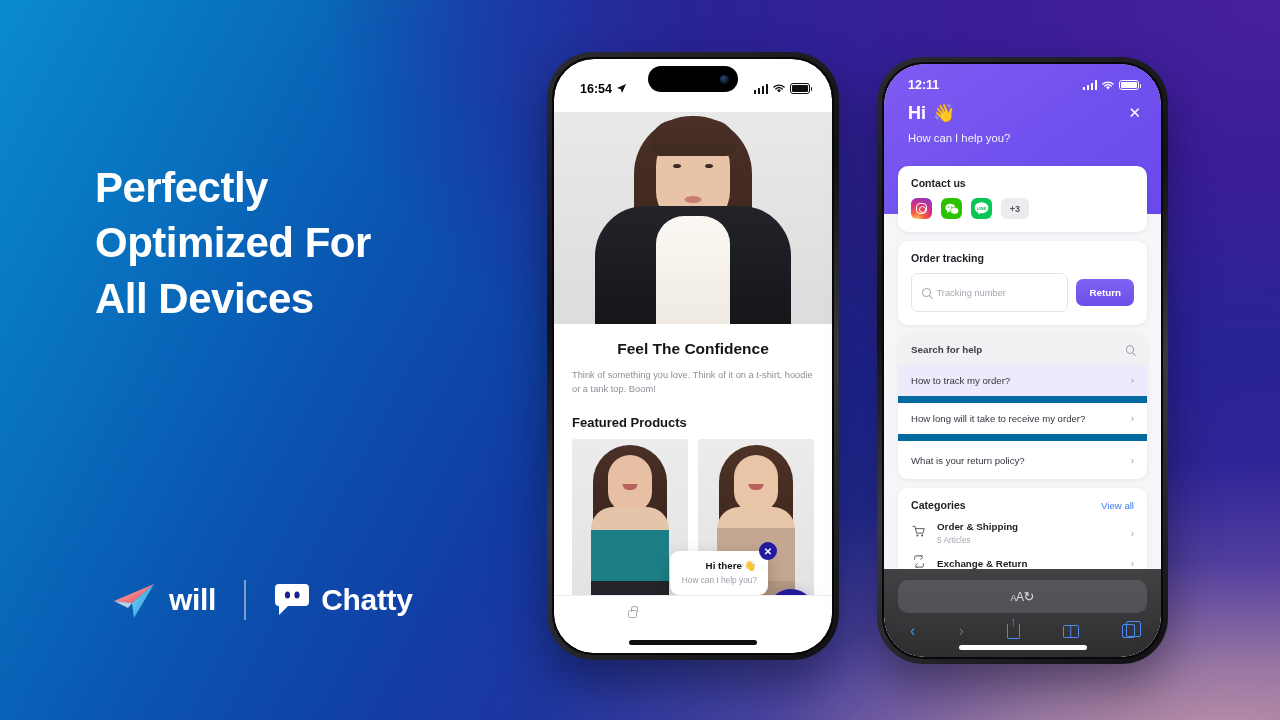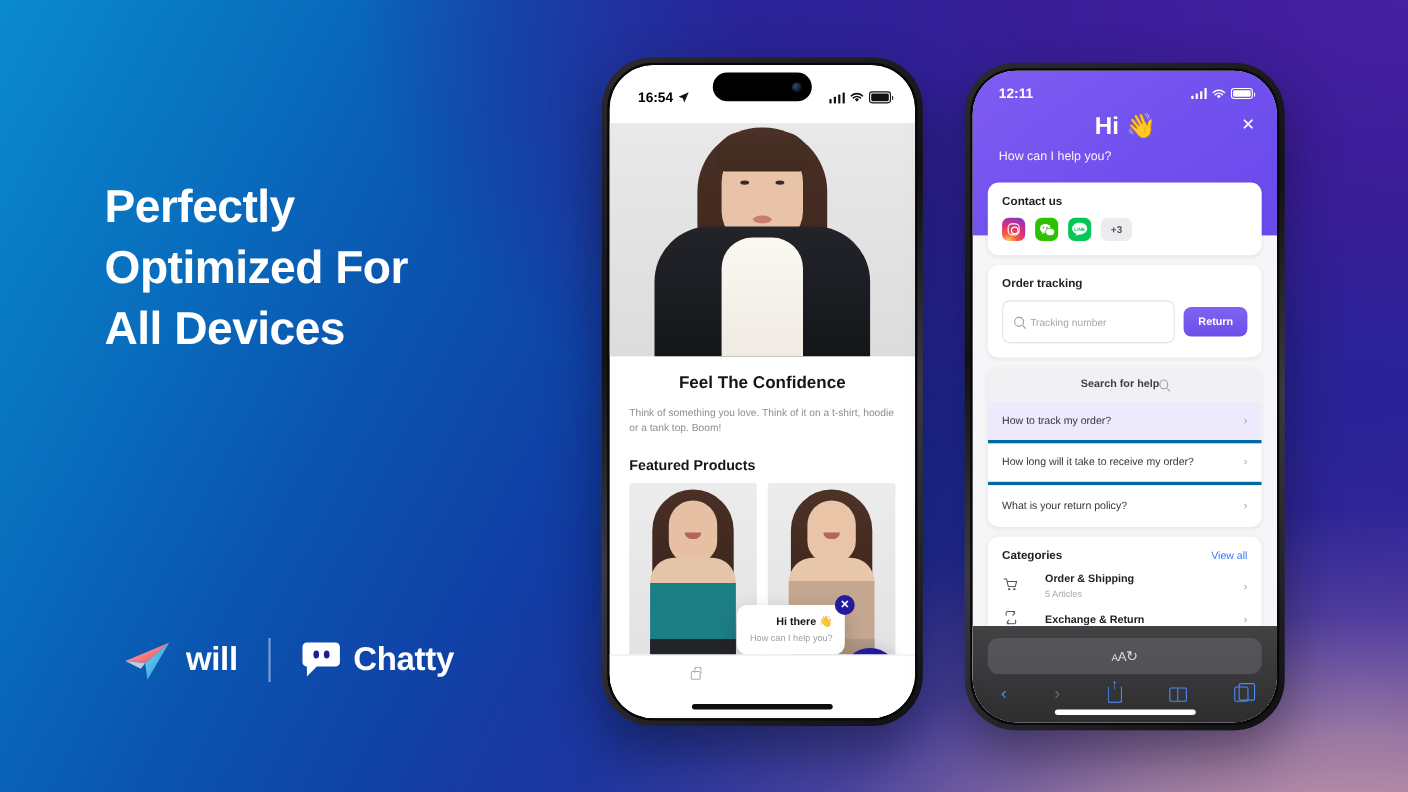--- a/index.html
+++ b/index.html
@@ -138,21 +138,21 @@
   .home-bar { position:absolute; left:50%; transform:translateX(-50%); bottom:8px;
     width:128px; height:5px; border-radius:3px; background:#0d0d0f; }
 
   
   #p2-screen { background:#f6f6f8; position:absolute; inset:0; border-radius:40px; overflow:hidden; }
   #p2-purple { position:absolute; left:0; right:0; top:0; height:150px;
     background:linear-gradient(145deg,#7f5cf2,#7050ee 55%,#6a49ec); }
   #p2-status { height:34px; display:flex; align-items:center; justify-content:space-between;
     padding:8px 22px 0 24px; color:#fff; font-size:12.5px; font-weight:bold; }
   #p2-head { padding:4px 22px 0 24px; position:relative; color:#fff; }
-  .p2-hi { font-size:22px; font-weight:bold; display:flex; align-items:center; gap:7px;justify-content:center; }
+  .p2-hi { font-size:18px; font-weight:bold; display:flex; align-items:center; gap:7px; }
   .p2-sub { margin-top:8px; font-size:11.3px; color:rgba(255,255,255,0.93); }
   .p2-close { position:absolute; right:20px; top:6px; font-size:15px; color:#fff; font-weight:300; }
   #p2-cards { position:absolute; left:14px; right:14px; top:102px; bottom:0; }
   .card { background:#fff; border-radius:10px; box-shadow:0 1px 4px rgba(20,20,50,0.07);
     margin-bottom:9px; }
   .card-pad { padding:11px 13px 13px; }
   .card-h { font-size:10.6px; font-weight:bold; color:#1d1f25; }
   .social-row { margin-top:9px; display:flex; gap:9px; align-items:center; }
   .soc { width:21px; height:21px; border-radius:6px; display:flex; align-items:center;
     justify-content:center; }
@@ -170,30 +170,30 @@
     display:flex; align-items:center; gap:6px; padding:2px 10px; }
   .mag { width:8.5px; height:8.5px; border:1.4px solid #9aa0a8; border-radius:50%; position:relative;
     flex:none; }
   .mag::after { content:""; position:absolute; right:-3.4px; bottom:-2.4px; width:4.4px; height:1.4px;
     background:#9aa0a8; transform:rotate(45deg); border-radius:1px; }
   .track-ph { font-size:9.3px; color:#a3a8b0; }
   .track-btn { height:27px; padding:0 13px; border-radius:7px;
     background:linear-gradient(180deg,#8063f3,#6b4fe8); color:#fff; font-size:9.8px;
     font-weight:bold; display:flex; align-items:center; justify-content:center; }
   .srch-bar { background:#f1f1f4; border-radius:9px 9px 0 0; height:31px; display:flex;
-    align-items:center; justify-content:center; padding:0 13px; }
+    align-items:center; justify-content:space-between; padding:0 13px; }
   .srch-ph { font-size:9.8px; font-weight:bold; color:#3c4048; }
   .faq { height:38px; display:flex; align-items:center; justify-content:space-between;
-    padding:0 13px; font-size:9.6px; color:#32363e; border-bottom:3px solid #0369a1; }
+    padding:0 13px; font-size:9.6px; color:#32363e; border-bottom:7px solid #0369a1; }
   .faq.active { background:#eceafb; }
   .faq:last-child { border-bottom:none; }
   .chev { color:#9aa0a8; font-size:10px; }
   .cat-head { display:flex; align-items:center; justify-content:space-between; }
   .view-all { font-size:9.6px; color:#3d7af0; }
-  .cat-row { margin-top:10px; display:flex; align-items:center; gap:24px; }
+  .cat-row { margin-top:10px; display:flex; align-items:center; gap:11px; }
   .cat-ic { width:15px; color:#52575f; font-size:12px; text-align:center; flex:none; }
   .cat-txt { flex:1; }
   .cat-t { font-size:9.8px; font-weight:bold; color:#1d1f25; }
   .cat-s { margin-top:3px; font-size:8.3px; color:#a3a8b0; }
 
   
   #safari { position:absolute; left:0; right:0; bottom:0; height:88px;
     background:linear-gradient(180deg, rgba(52,52,54,0.93), rgba(42,42,44,0.98));
     backdrop-filter:blur(8px); border-radius:0 0 40px 40px; }
   .url-bar { margin:11px 14px 0; height:33px; border-radius:10px; background:rgba(118,118,128,0.40);

